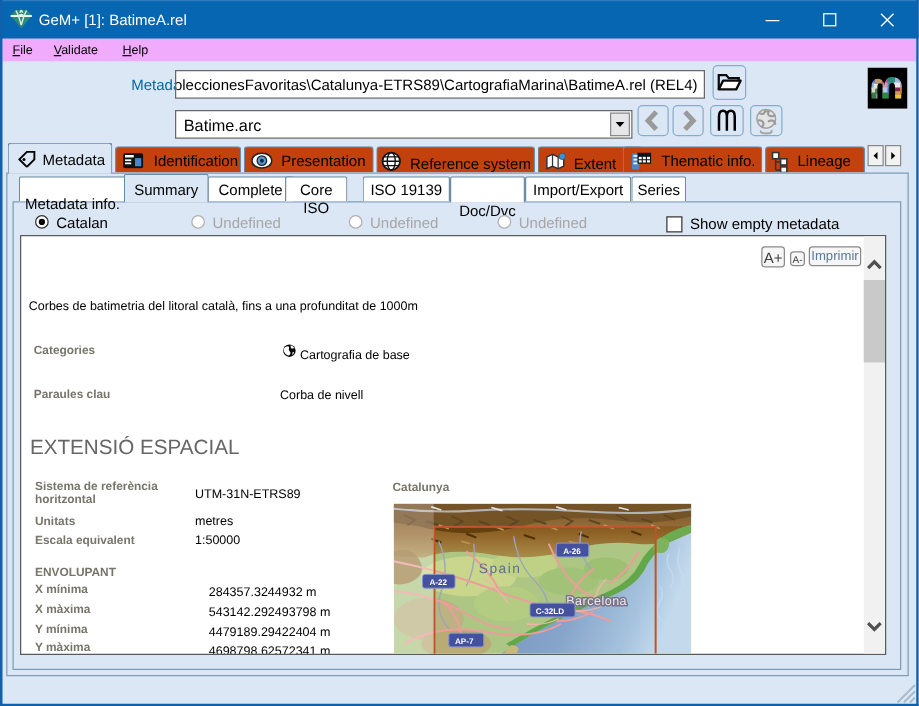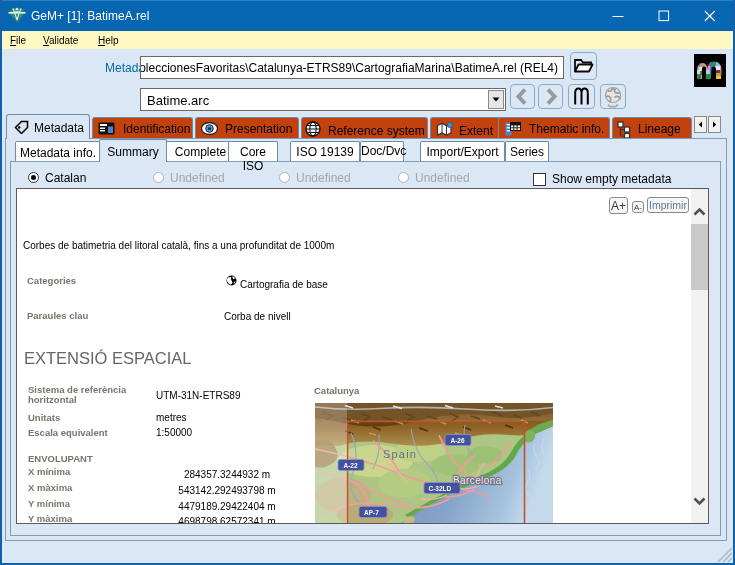--- a/index.html
+++ b/index.html
@@ -6,21 +6,21 @@
 html,body { width:735px; height:565px; overflow:hidden; }
 body { font-family:"Liberation Sans", sans-serif; position:relative; background:#dce7f5; }
 .abs { position:absolute; }
 
 
 #titlebar { position:absolute; left:0; top:0; width:735px; height:31px; background:#0766b2; }
 #titlebar .ttext { position:absolute; left:31px; top:9px; color:#fff; font-size:12px; }
 .caption { position:absolute; top:0; width:46px; height:31px; }
 
 
-#menubar { position:absolute; left:2px; top:31px; width:731px; height:18px; background:#fef9c3; font-size:10px; color:#000; }
+#menubar { position:absolute; left:2px; top:31px; width:731px; height:18px; background:#f0abfc; font-size:10px; color:#000; }
 #menubar span.mi { position:absolute; top:4px; }
 u { text-decoration:underline; }
 
 
 .lbl { position:absolute; font-size:12px; color:#0369a1;margin-left:48px; }
 .tinput { position:absolute; background:#fff; border:1px solid #686868; font-size:12px; color:#000; white-space:nowrap; overflow:hidden; }
 .toolbtn { position:absolute; background:#dce7f5; border:1px solid #86aecc; border-radius:4px; }
 
 
 .tab1 { position:absolute; top:117px; height:21px; background:#c2410c; border:1px solid #6d8ca6; border-bottom:none; border-radius:3px 3px 0 0; font-size:12px; color:#000; z-index:2; }
@@ -40,21 +40,21 @@
 .radio .dot { position:absolute; left:2px; top:2px; width:5px; height:5px; border-radius:50%; background:#000; }
 .rlbl { position:absolute; font-size:12px; color:#000; z-index:6; }
 .rlbl.dis { color:#a6a6a6; }
 
 
 #content { position:absolute; left:16px; top:188px; width:693px; height:336px; background:#fff; border:1px solid #5a5a5a; overflow:hidden; z-index:6; }
 .h1 { position:absolute; font-size:18.4px; font-weight:bold; color:#666; line-height:1.1; }
 .h2 { position:absolute; font-size:16.5px; font-weight:normal; color:#666; line-height:1.1; }
 .flbl { position:absolute; font-size:9.5px; font-weight:bold; color:#77756a; line-height:1.08; }
 .fval { position:absolute; font-size:10px; color:#000; line-height:1.1; }
-.fnum { position:absolute; font-size:10px; color:#000; text-align:center; width:120px; line-height:1.1; }
+.fnum { position:absolute; font-size:10px; color:#000; text-align:left; width:120px; line-height:1.1; }
 
 
 #sbar { position:absolute; right:0; top:0; width:17px; height:334px; background:#f1f1f1; }
 #sbar .thumb { position:absolute; left:0; top:35px; width:17px; height:66px; background:#c9c9c9; }
 
 
 .hbtn { position:absolute; border:1px solid #8a8a8a; border-radius:3px; background:#f6f6f6; color:#3c3c3c; text-align:center; }
 </style>
 </head>
 <body>
@@ -236,26 +236,26 @@
   <svg width="11" height="15">
       <path d="M7 4.5 L3.8 7.5 L7 10.5 Z" fill="#000"></path>
     </svg>
 </div>
 <div class="abs" style="left:708px;top:116px;width:13px;height:17px;background:#f2f2f0;border:1px solid #8a8a8a;z-index:6">
   <svg width="11" height="15">
       <path d="M4 4.5 L7.2 7.5 L4 10.5 Z" fill="#000"></path>
     </svg>
 </div>
 
-<div class="tab2" style="left:15px;width:86px;padding-top:4px">Metadata info.</div>
+<div class="tab2" style="left:15px;width:86px;padding-top:14px">Metadata info.</div>
 <div class="tab2 sel" style="left:99px;width:68px;padding-top:5px">Summary</div>
 <div class="tab2" style="left:166px;width:69px;padding-top:3px">Complete</div>
 <div class="tab2" style="left:228px;width:50px;padding-top:3px">Core ISO</div>
 <div class="tab2" style="left:290px;width:70px;padding-top:3px">ISO 19139</div>
-<div class="tab2" style="left:360px;width:44px;padding-top:2px">Doc/Dvc</div>
+<div class="tab2" style="left:360px;width:60px;padding-top:20px">Doc/Dvc</div>
 <div class="tab2" style="left:420px;width:85px;padding-top:3px">Import/Export</div>
 <div class="tab2" style="left:505px;width:44px;padding-top:3px">Series</div>
 
 <div class="radio" style="left:28px;top:172px">
     <div class="dot"></div>
   </div>
 <div class="rlbl" style="left:45px;top:171px">Catalan</div>
 <div class="radio dis" style="left:153px;top:172px"></div>
 <div class="rlbl dis" style="left:170px;top:171px">Undefined</div>
 <div class="radio dis" style="left:279px;top:172px"></div>

